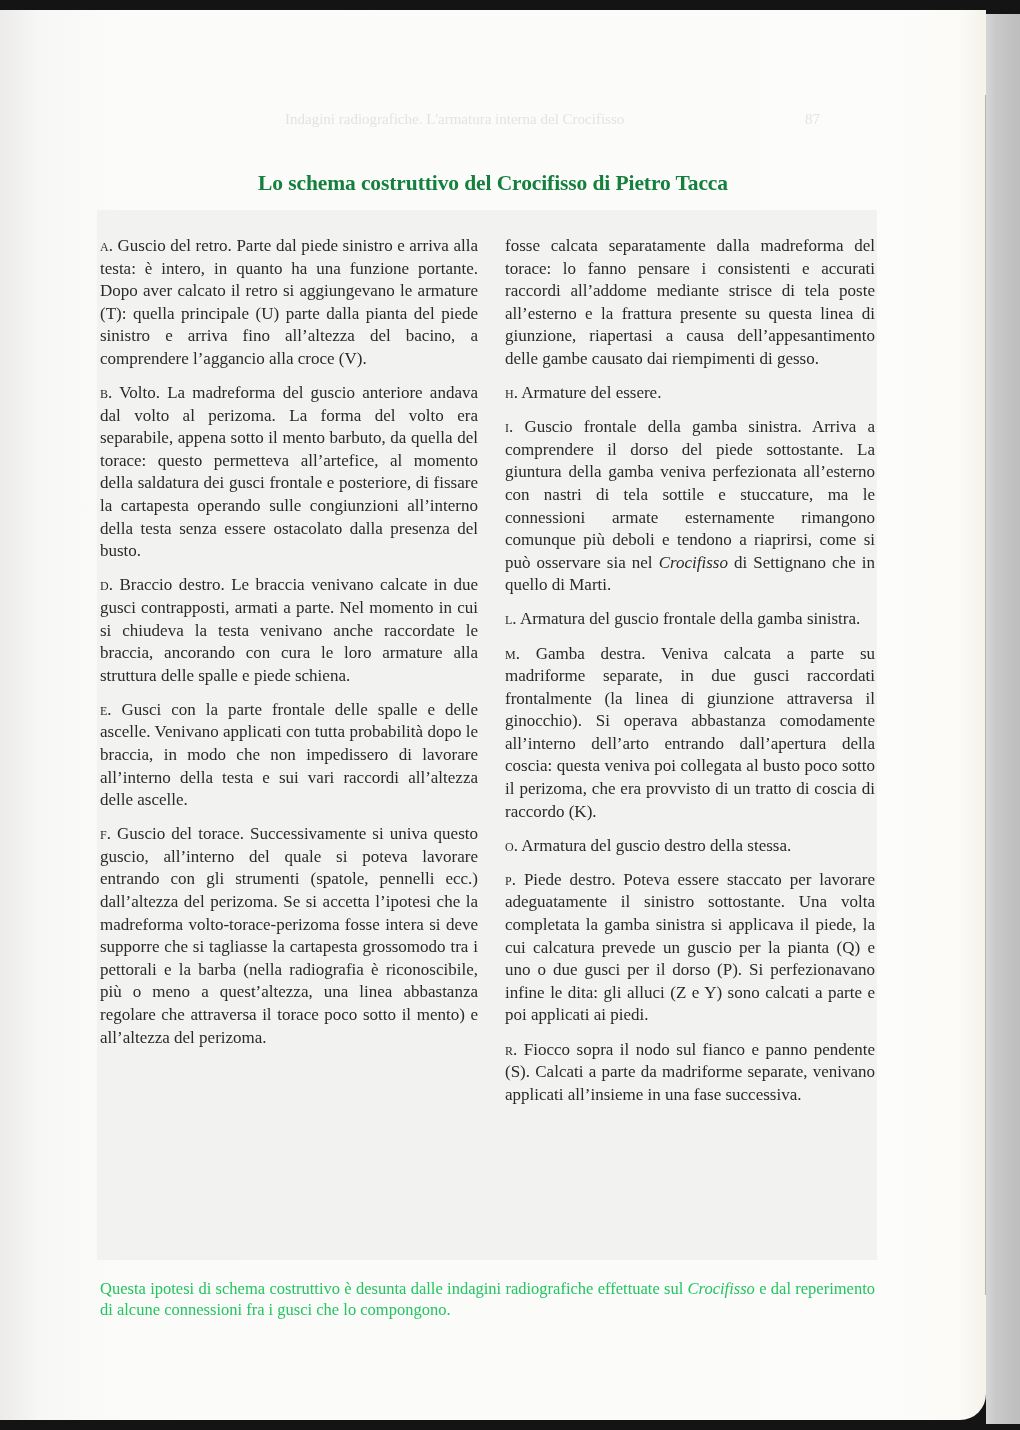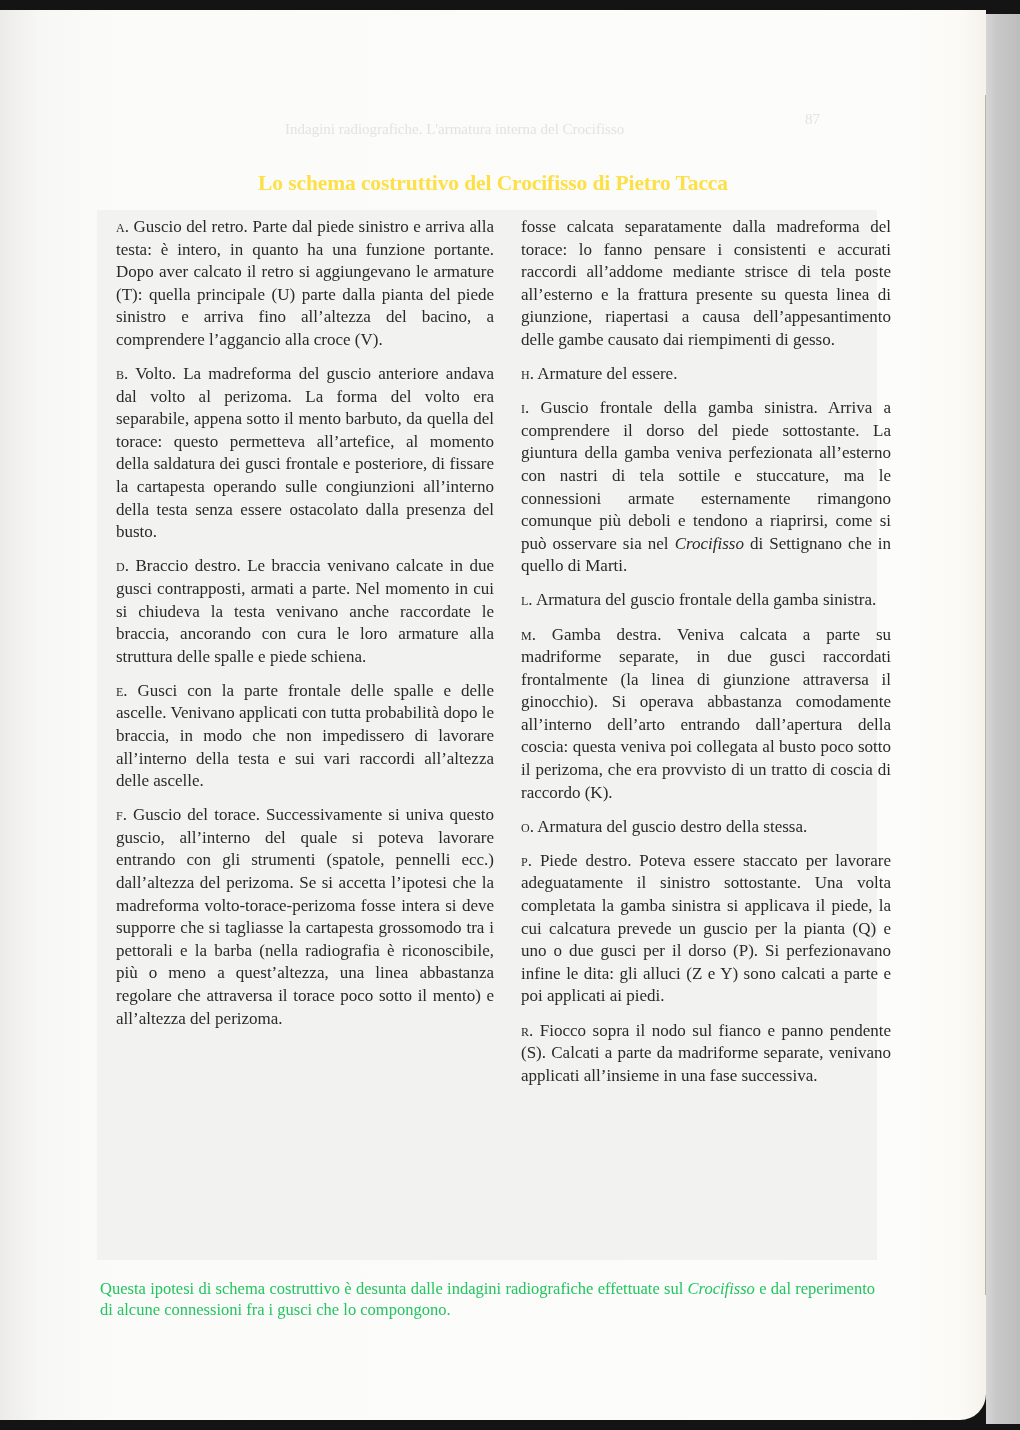--- a/index.html
+++ b/index.html
@@ -19,34 +19,34 @@
     background: linear-gradient(90deg, #d6d6d6 0px, #c9c9c9 10px, #bdbdbd 34px);
   }
   .edge-line {
     position: absolute; left: 985px; top: 95px; width: 1px; height: 1200px;
     background: #b8b4a8;
   }
   .ghost-header {
     position: absolute; top: 111px; left: 0; width: 986px; height: 20px;
     font-size: 15px; color: #e3e3e3;
   }
-  .ghost-header .g-title { position: absolute; left: 285px; margin-top: 10px; }
+  .ghost-header .g-title { position: absolute; left: 285px; }
   .ghost-header .g-num { position: absolute; left: 805px; }
   .panel {
     position: absolute; left: 97px; top: 210px; width: 780px; height: 1050px;
     background: #f2f2f1;
   }
   .title {
     position: absolute; left: 0; width: 986px; top: 171px;
-    text-align: center; font-weight: bold; font-size: 21.5px; color: #fde047;
+    text-align: center; font-weight: bold; font-size: 21.5px; color: #15803d;
     letter-spacing: -0.1px;
   }
   .col {
-    position: absolute; top: 216px; width: 378px;
-    font-size: 17px; line-height: 22.6px; text-align: justify; hyphens: manual; margin-left: 16px;
+    position: absolute; top: 235px; width: 378px;
+    font-size: 17px; line-height: 22.6px; text-align: justify; hyphens: manual;
   }
   .col.left { left: 100px; }
   .col.right { left: 505px; width: 370px; }
   .entry { margin: 0 0 11.5px 0; }
   .entry .letter { font-variant: small-caps; text-transform: lowercase; font-size: 17px; }
   .entry .letter::first-letter { }
   .sc { font-variant: small-caps; }
   .caption {
     position: absolute; left: 100px; top: 1279px; width: 775px;
     font-size: 16.5px; line-height: 20.5px; color: #22c55e; text-align: justify;

